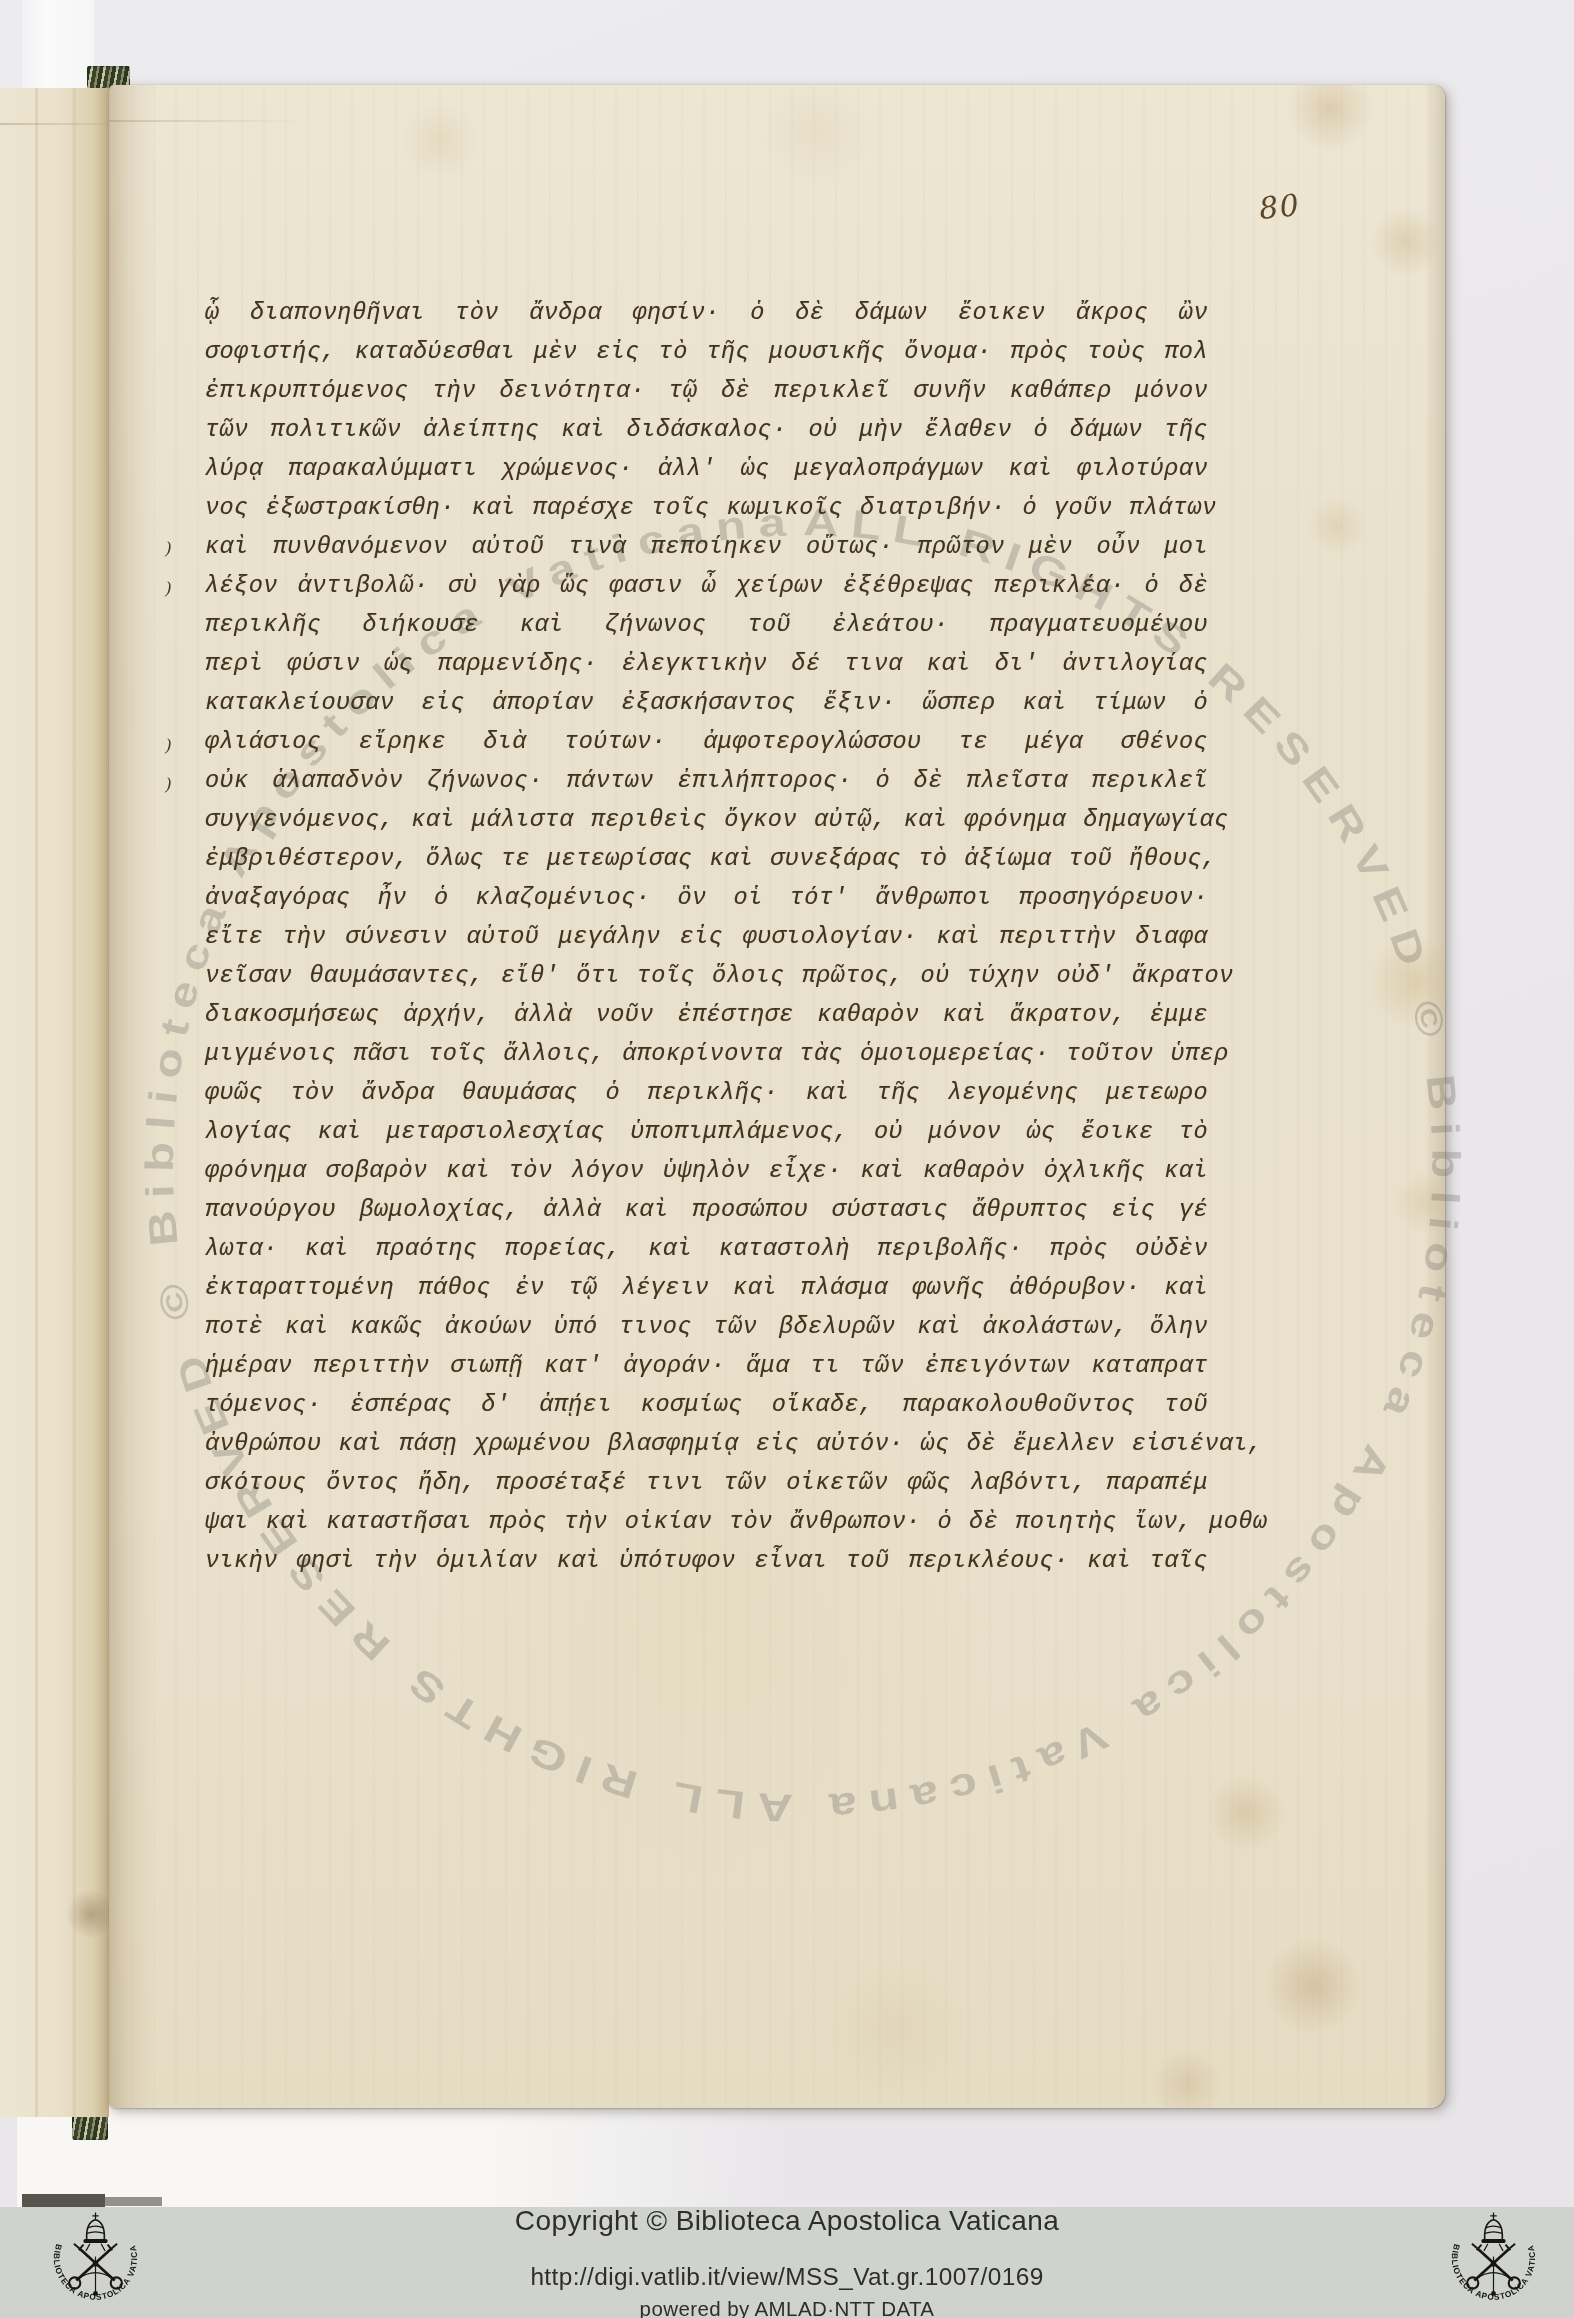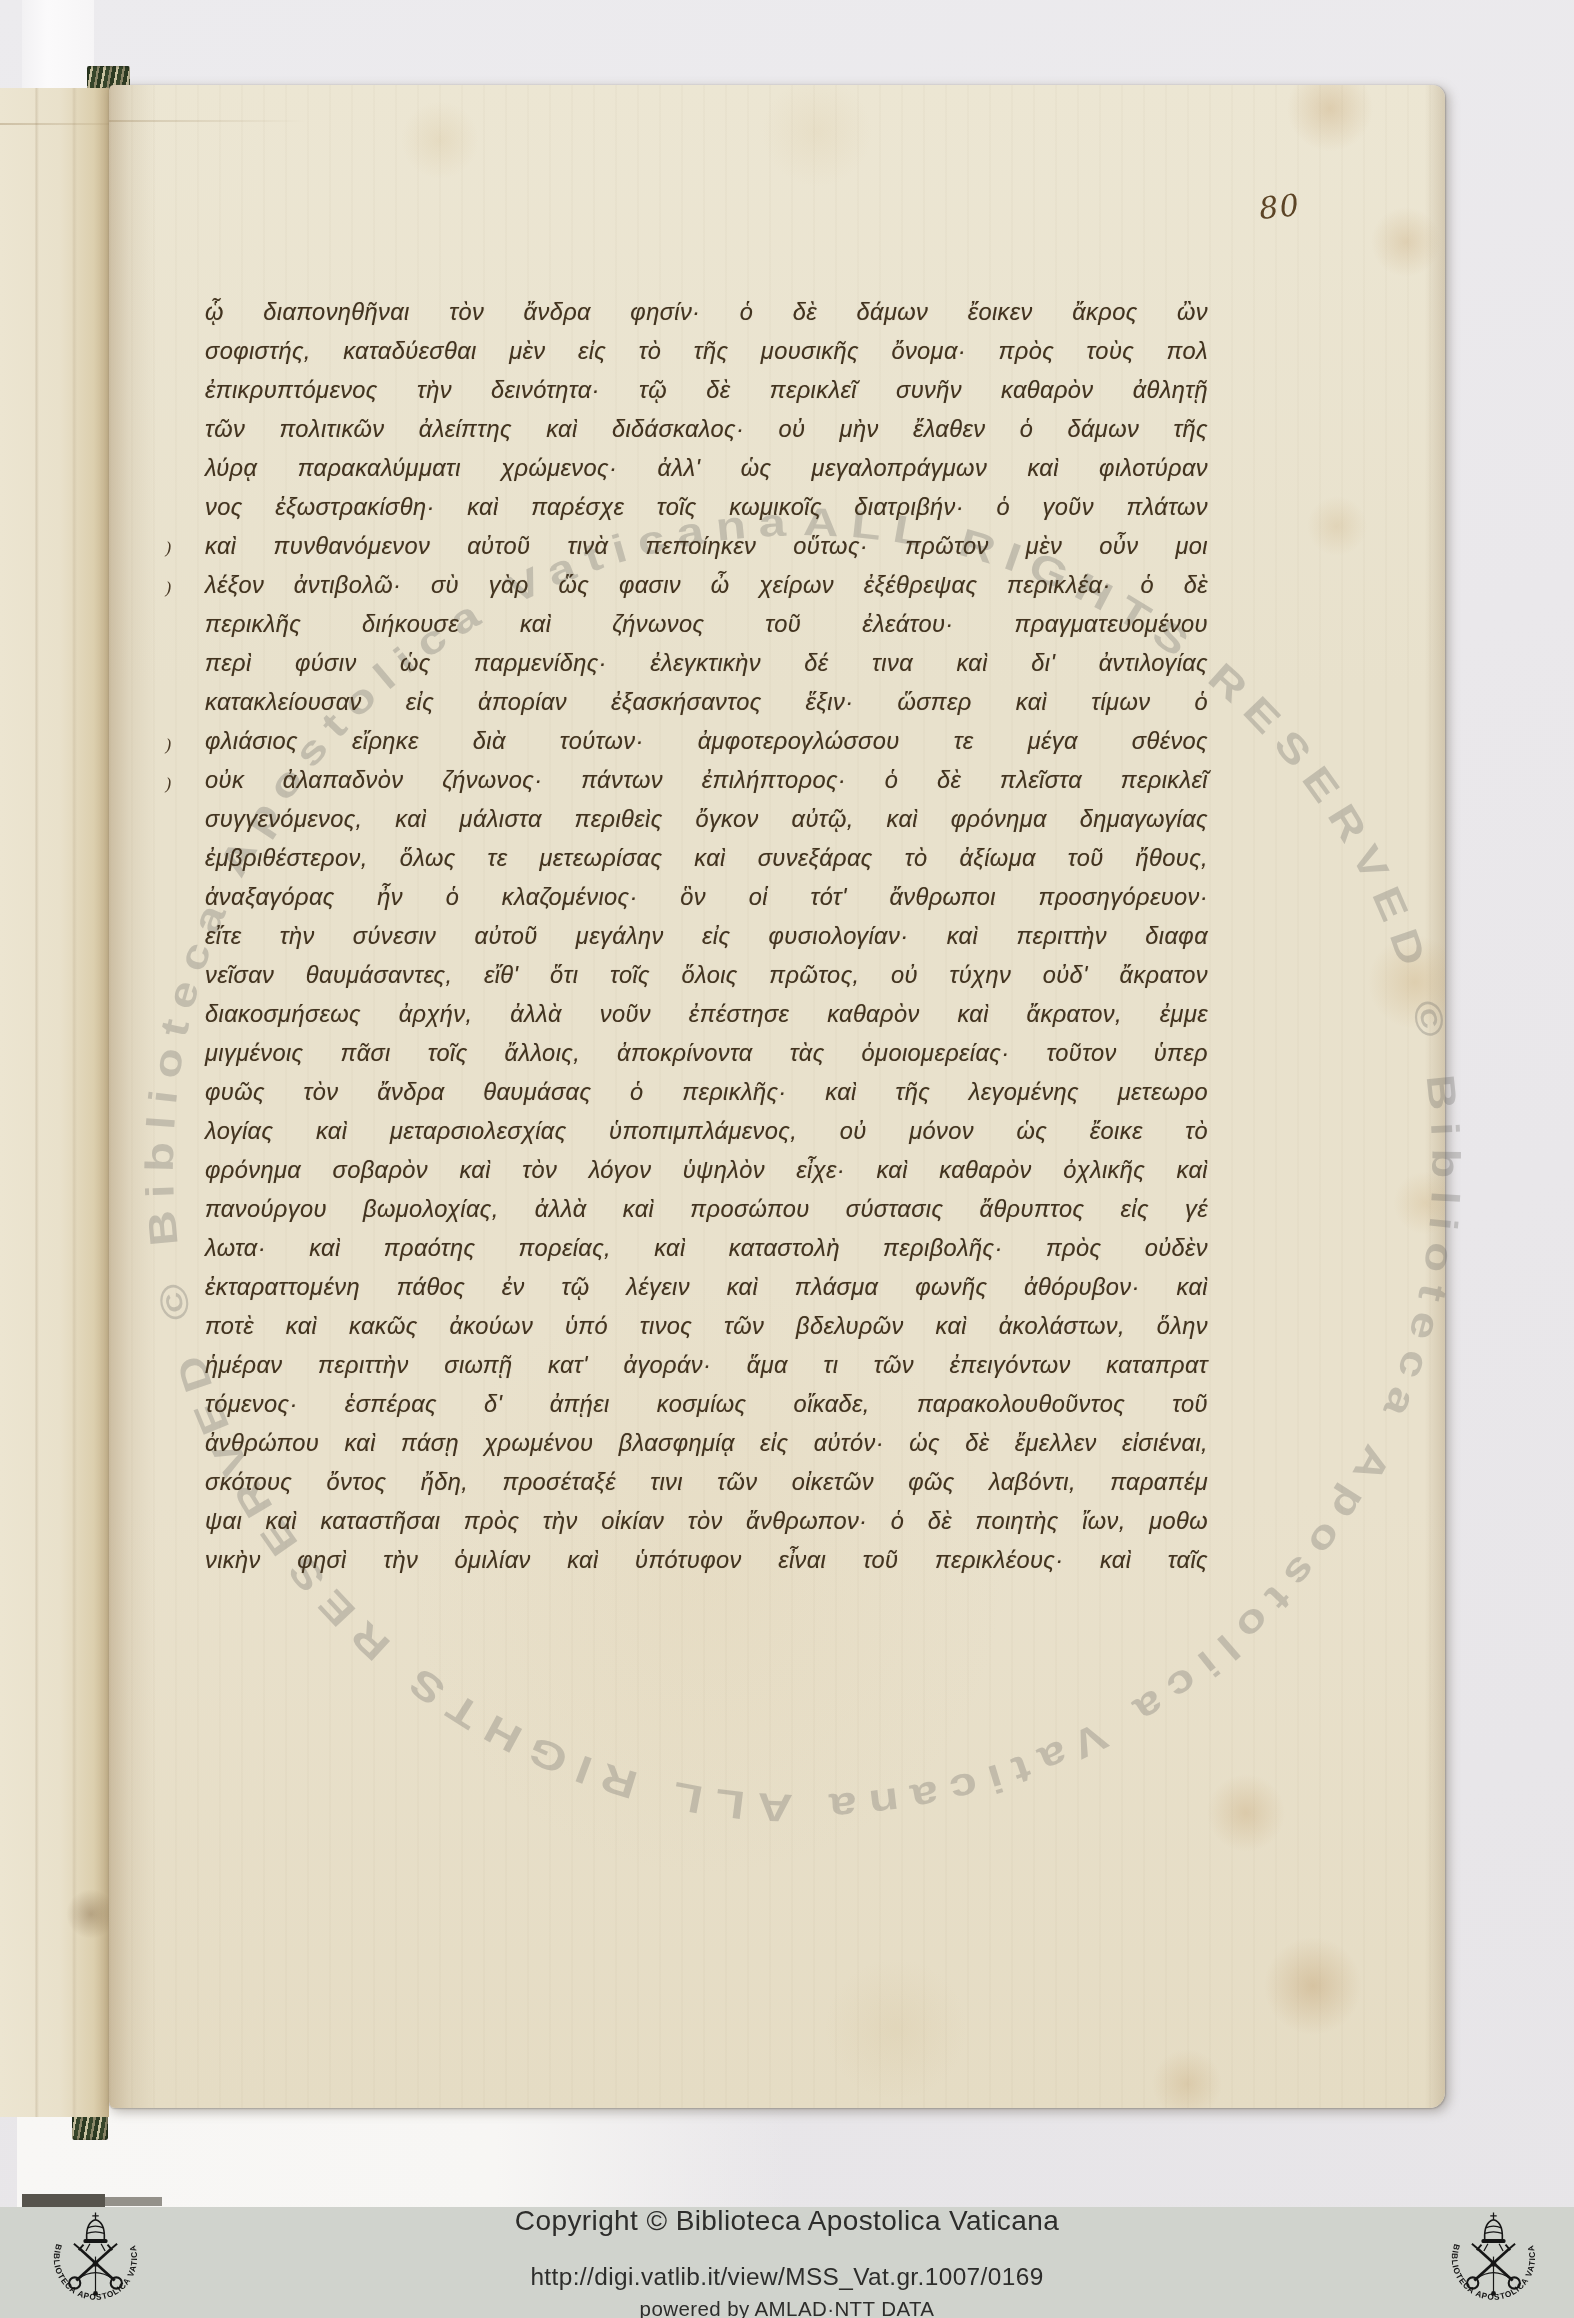--- a/index.html
+++ b/index.html
@@ -75,21 +75,21 @@
   }
   
   .folio{
     position:absolute; left:1259px; top:189px;
     font-family:"DejaVu Serif", serif; font-style:italic;
     font-size:30px; color:#5c4426; transform:rotate(-6deg); letter-spacing:1.6px;
   }
   
   .text-block{
     position:absolute; left:205px; top:293px; width:1003px;
-    font-family:Liberation Sans, sans-serif; font-style:italic;
+    font-family:Liberation Mono, monospace; font-style:italic;
     font-size:23.6px; color:#42331f; letter-spacing:0.4px; word-spacing:2.4px;
   }
   .ms-line{
     height:39px; line-height:39px; white-space:nowrap;
     text-align:justify; text-align-last:justify;
     text-shadow:0 0 0.8px rgba(66,51,31,.35);
   }
   .margin-marks span{
     position:absolute; left:165px;
     font-family:"DejaVu Serif", serif; font-style:italic;
@@ -146,21 +146,21 @@
     <text>
       <textPath href="#wmRing" startOffset="0" textLength="5020" lengthAdjust="spacingAndGlyphs">ALL RIGHTS RESERVED © Biblioteca Apostolica Vaticana ALL RIGHTS RESERVED © Biblioteca Apostolica Vaticana </textPath>
     </text>
   </svg>
 
   <div class="folio">80</div>
 
   <div class="text-block">
       <div class="ms-line">ᾧ διαπονηθῆναι τὸν ἄνδρα φησίν· ὁ δὲ δάμων ἔοικεν ἄκρος ὢν</div>
       <div class="ms-line">σοφιστής, καταδύεσθαι μὲν εἰς τὸ τῆς μουσικῆς ὄνομα· πρὸς τοὺς πολ</div>
-      <div class="ms-line">ἐπικρυπτόμενος τὴν δεινότητα· τῷ δὲ περικλεῖ συνῆν καθαρὸν ἀθλητῇ</div>
+      <div class="ms-line">ἐπικρυπτόμενος τὴν δεινότητα· τῷ δὲ περικλεῖ συνῆν καθάπερ μόνον</div>
       <div class="ms-line">τῶν πολιτικῶν ἀλείπτης καὶ διδάσκαλος· οὐ μὴν ἔλαθεν ὁ δάμων τῆς</div>
       <div class="ms-line">λύρᾳ παρακαλύμματι χρώμενος· ἀλλ' ὡς μεγαλοπράγμων καὶ φιλοτύραν</div>
       <div class="ms-line">νος ἐξωστρακίσθη· καὶ παρέσχε τοῖς κωμικοῖς διατριβήν· ὁ γοῦν πλάτων</div>
       <div class="ms-line">καὶ πυνθανόμενον αὐτοῦ τινὰ πεποίηκεν οὕτως· πρῶτον μὲν οὖν μοι</div>
       <div class="ms-line">λέξον ἀντιβολῶ· σὺ γὰρ ὥς φασιν ὦ χείρων ἐξέθρεψας περικλέα· ὁ δὲ</div>
       <div class="ms-line">περικλῆς διήκουσε καὶ ζήνωνος τοῦ ἐλεάτου· πραγματευομένου</div>
       <div class="ms-line">περὶ φύσιν ὡς παρμενίδης· ἐλεγκτικὴν δέ τινα καὶ δι' ἀντιλογίας</div>
       <div class="ms-line">κατακλείουσαν εἰς ἀπορίαν ἐξασκήσαντος ἕξιν· ὥσπερ καὶ τίμων ὁ</div>
       <div class="ms-line">φλιάσιος εἴρηκε διὰ τούτων· ἀμφοτερογλώσσου τε μέγα σθένος</div>
       <div class="ms-line">οὐκ ἀλαπαδνὸν ζήνωνος· πάντων ἐπιλήπτορος· ὁ δὲ πλεῖστα περικλεῖ</div>

